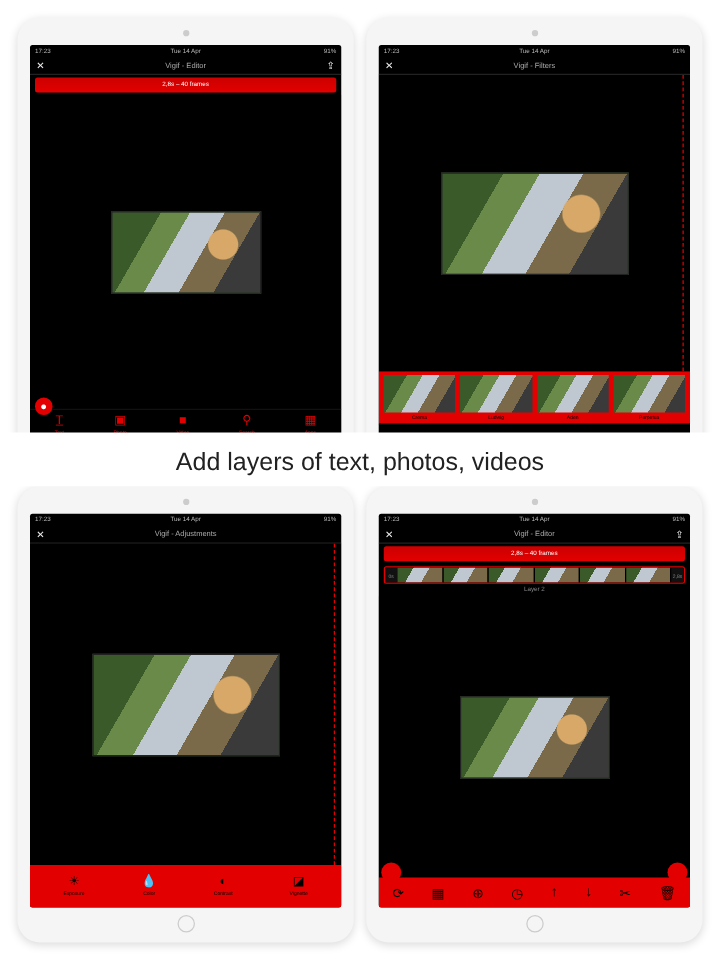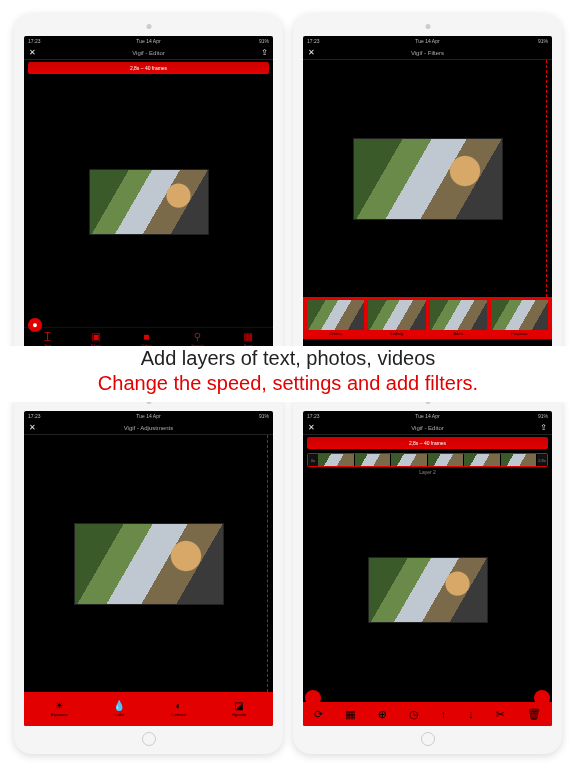--- a/index.html
+++ b/index.html
@@ -21,21 +21,21 @@
   }
   .caption {
     position: absolute;
     top: 346px;
     left: 0;
     width: 100%;
     text-align: center;
     font-size: 20px;
     line-height: 1.25;
     background: #fff;
-    padding: 0 0 6px;
+    padding: 12px 0 6px;
   }
   .caption .line1 { color: #222; }
   .caption .line2 { color: #e30000; }
 
   
   .ipad {
     background: #f5f5f5;
     border-radius: 18px;
     box-shadow: 0 2px 8px rgba(0,0,0,.15);
     padding: 22px 10px 28px;
@@ -383,14 +383,13 @@
         <span class="eic">🗑</span>
       </div>
     </div>
     <div class="homebtn"></div>
   </div>
 
 </div>
 
 <div class="caption">
   <div class="line1">Add layers of text, photos, videos</div>
-  <div class="line2">Change the speed, settings and add filters.</div>
 </div>
 
 </body></html>

